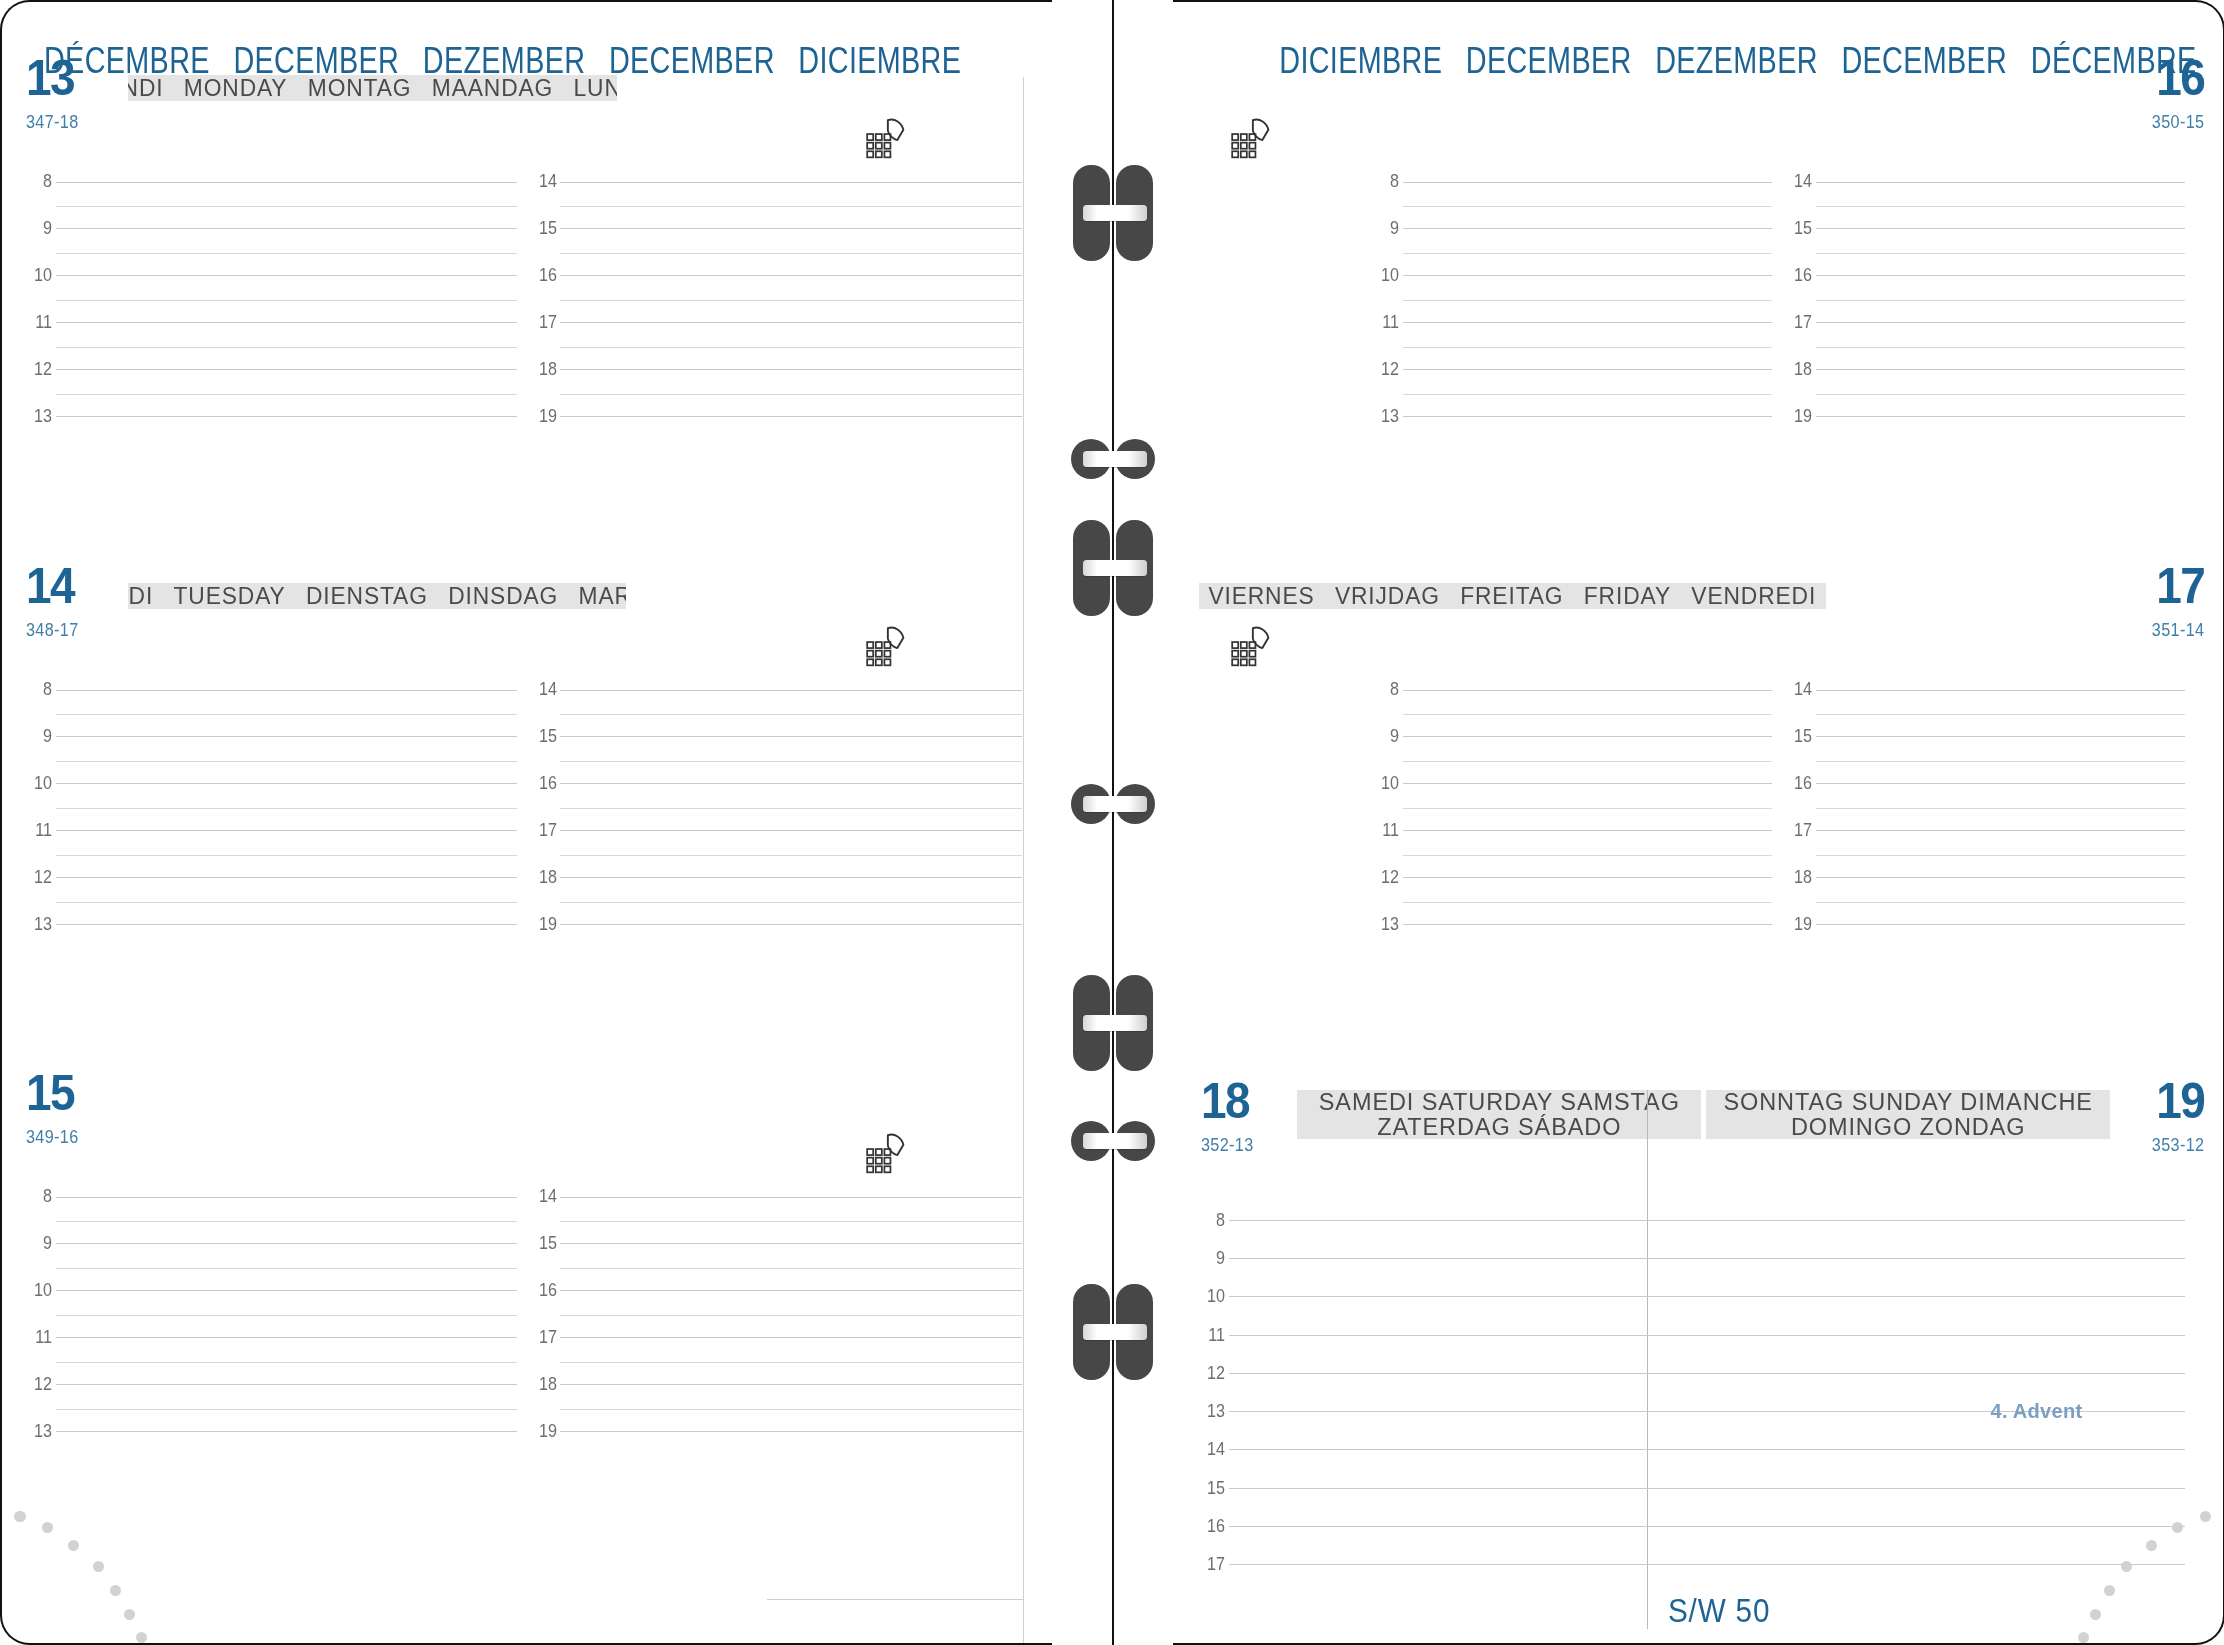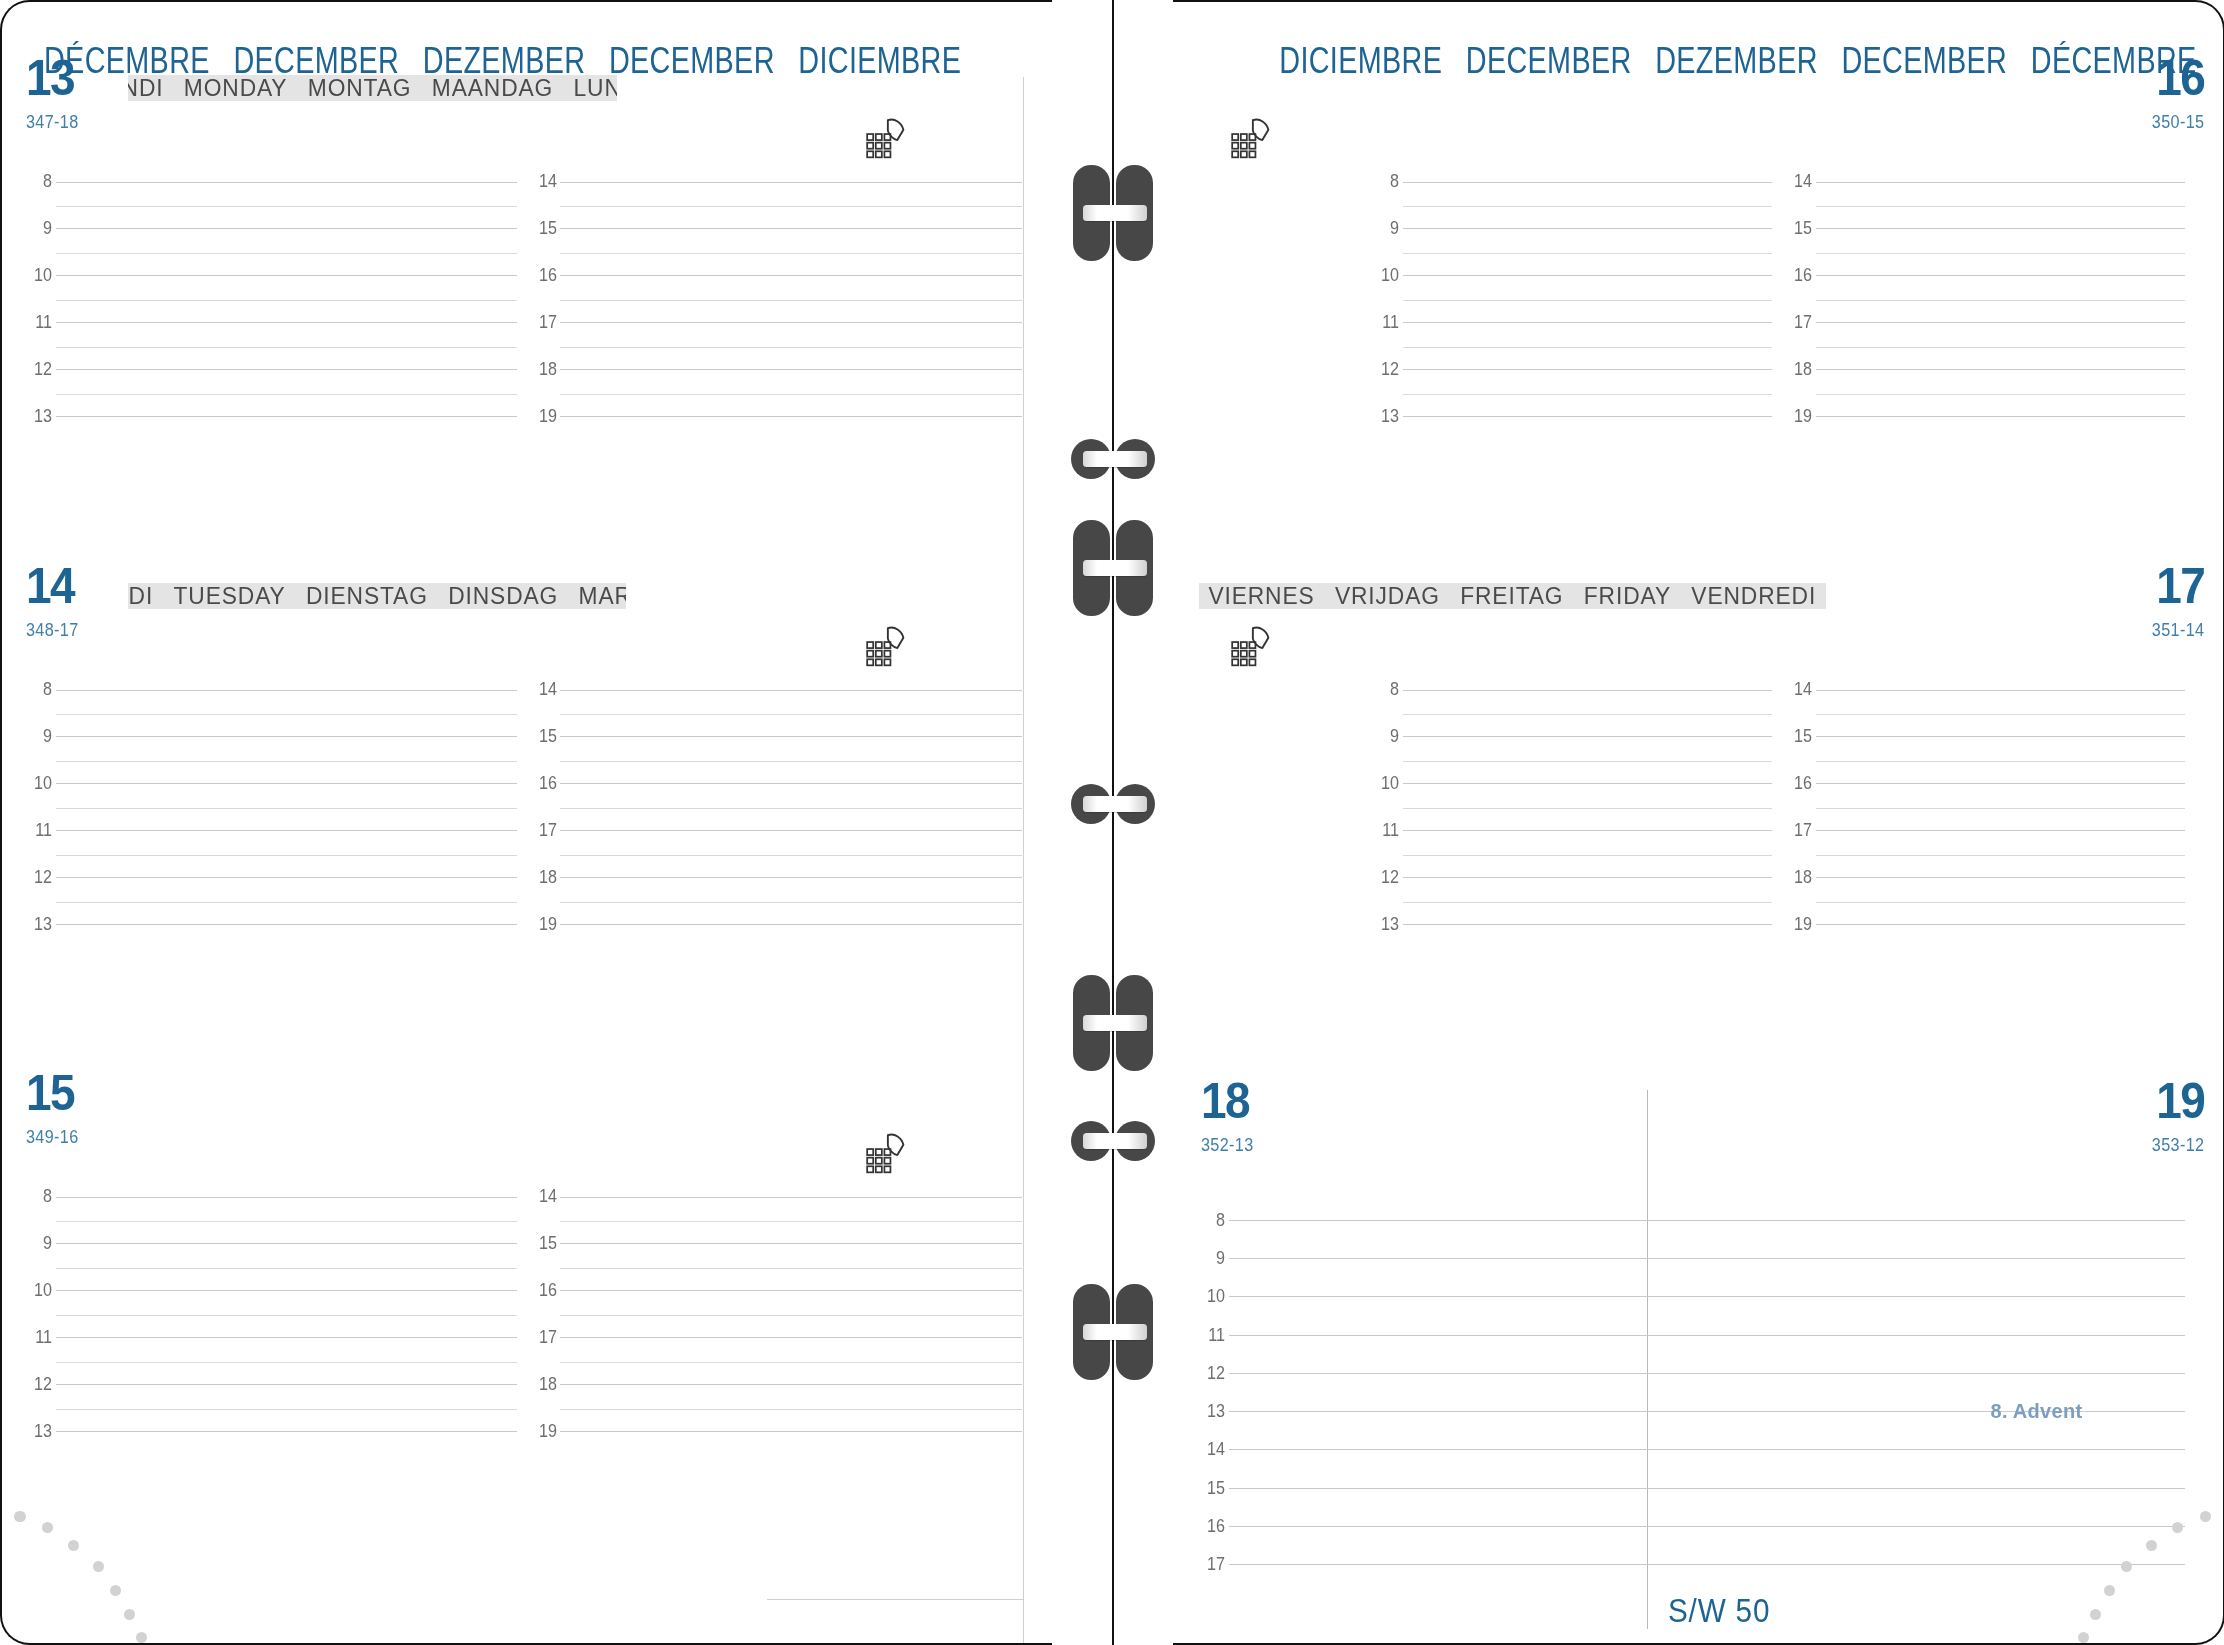--- a/index.html
+++ b/index.html
@@ -827,20 +827,30 @@
         </div>
       </div>
 
       <div class="day" style="top:1088px;">
         <div class="dayhead" style="height:52px;">
           <div class="daynum" style="left:28px;right:auto;top:-14px;transform-origin:left center;">18</div>
           <div class="doy" style="left:28px;right:auto;top:45px;transform-origin:left center;">352-13</div>
           <div class="daynum" style="right:19px;top:-14px;">19</div>
           <div class="doy" style="right:19px;top:45px;">353-12</div>
 
+          <div style="position:absolute;left:124px;right:113px;top:0;display:flex;gap:5.2px;">
+            <div class="namebar two" style="flex:1;">
+              <span>SAMEDI SATURDAY SAMSTAG</span>
+              <span>ZATERDAG SÁBADO</span>
+            </div>
+            <div class="namebar two" style="flex:1;">
+              <span>SONNTAG SUNDAY DIMANCHE</span>
+              <span>DOMINGO ZONDAG</span>
+            </div>
+          </div>
         </div>
 
         <div class="grid" style="top:130px;height:408px;padding:0 24px 0 26px;display:block;">
           <div class="wk-split" style="left:474px;top:-130px;height:539px;"></div>
           <div class="col">
             <div class="hrow" style="top:0px;">  
                 <div class="hlabel">8</div>
                 <div class="hline"></div>
               </div>
             <div class="hrow" style="top:38px;"> 
@@ -875,21 +885,21 @@
                 <div class="hlabel">16</div>
                 <div class="hline"></div>
               </div>
             <div class="hrow" style="top:344px;">
                 <div class="hlabel">17</div>
                 <div class="hline"></div>
               </div>
           </div>
         </div>
 
-        <div class="advent" style="left:817px;top:310px;">8. Advent</div>
+        <div class="advent" style="left:817px;top:310px;">4. Advent</div>
 
         <div class="swlabel" style="left:495px;top:502px;">S/W 50</div>
       </div>
 
       <div class="dots" style="right:-5.2px;bottom:-5.2px;">
         <span style="right:17.4px;  bottom:126px;"></span>
         <span style="right:45px;  bottom:115px;"></span>
         <span style="right:71px;  bottom:97px;"></span>
         <span style="right:96px; bottom:76px;"></span>
         <span style="right:113px; bottom:52px;"></span>

